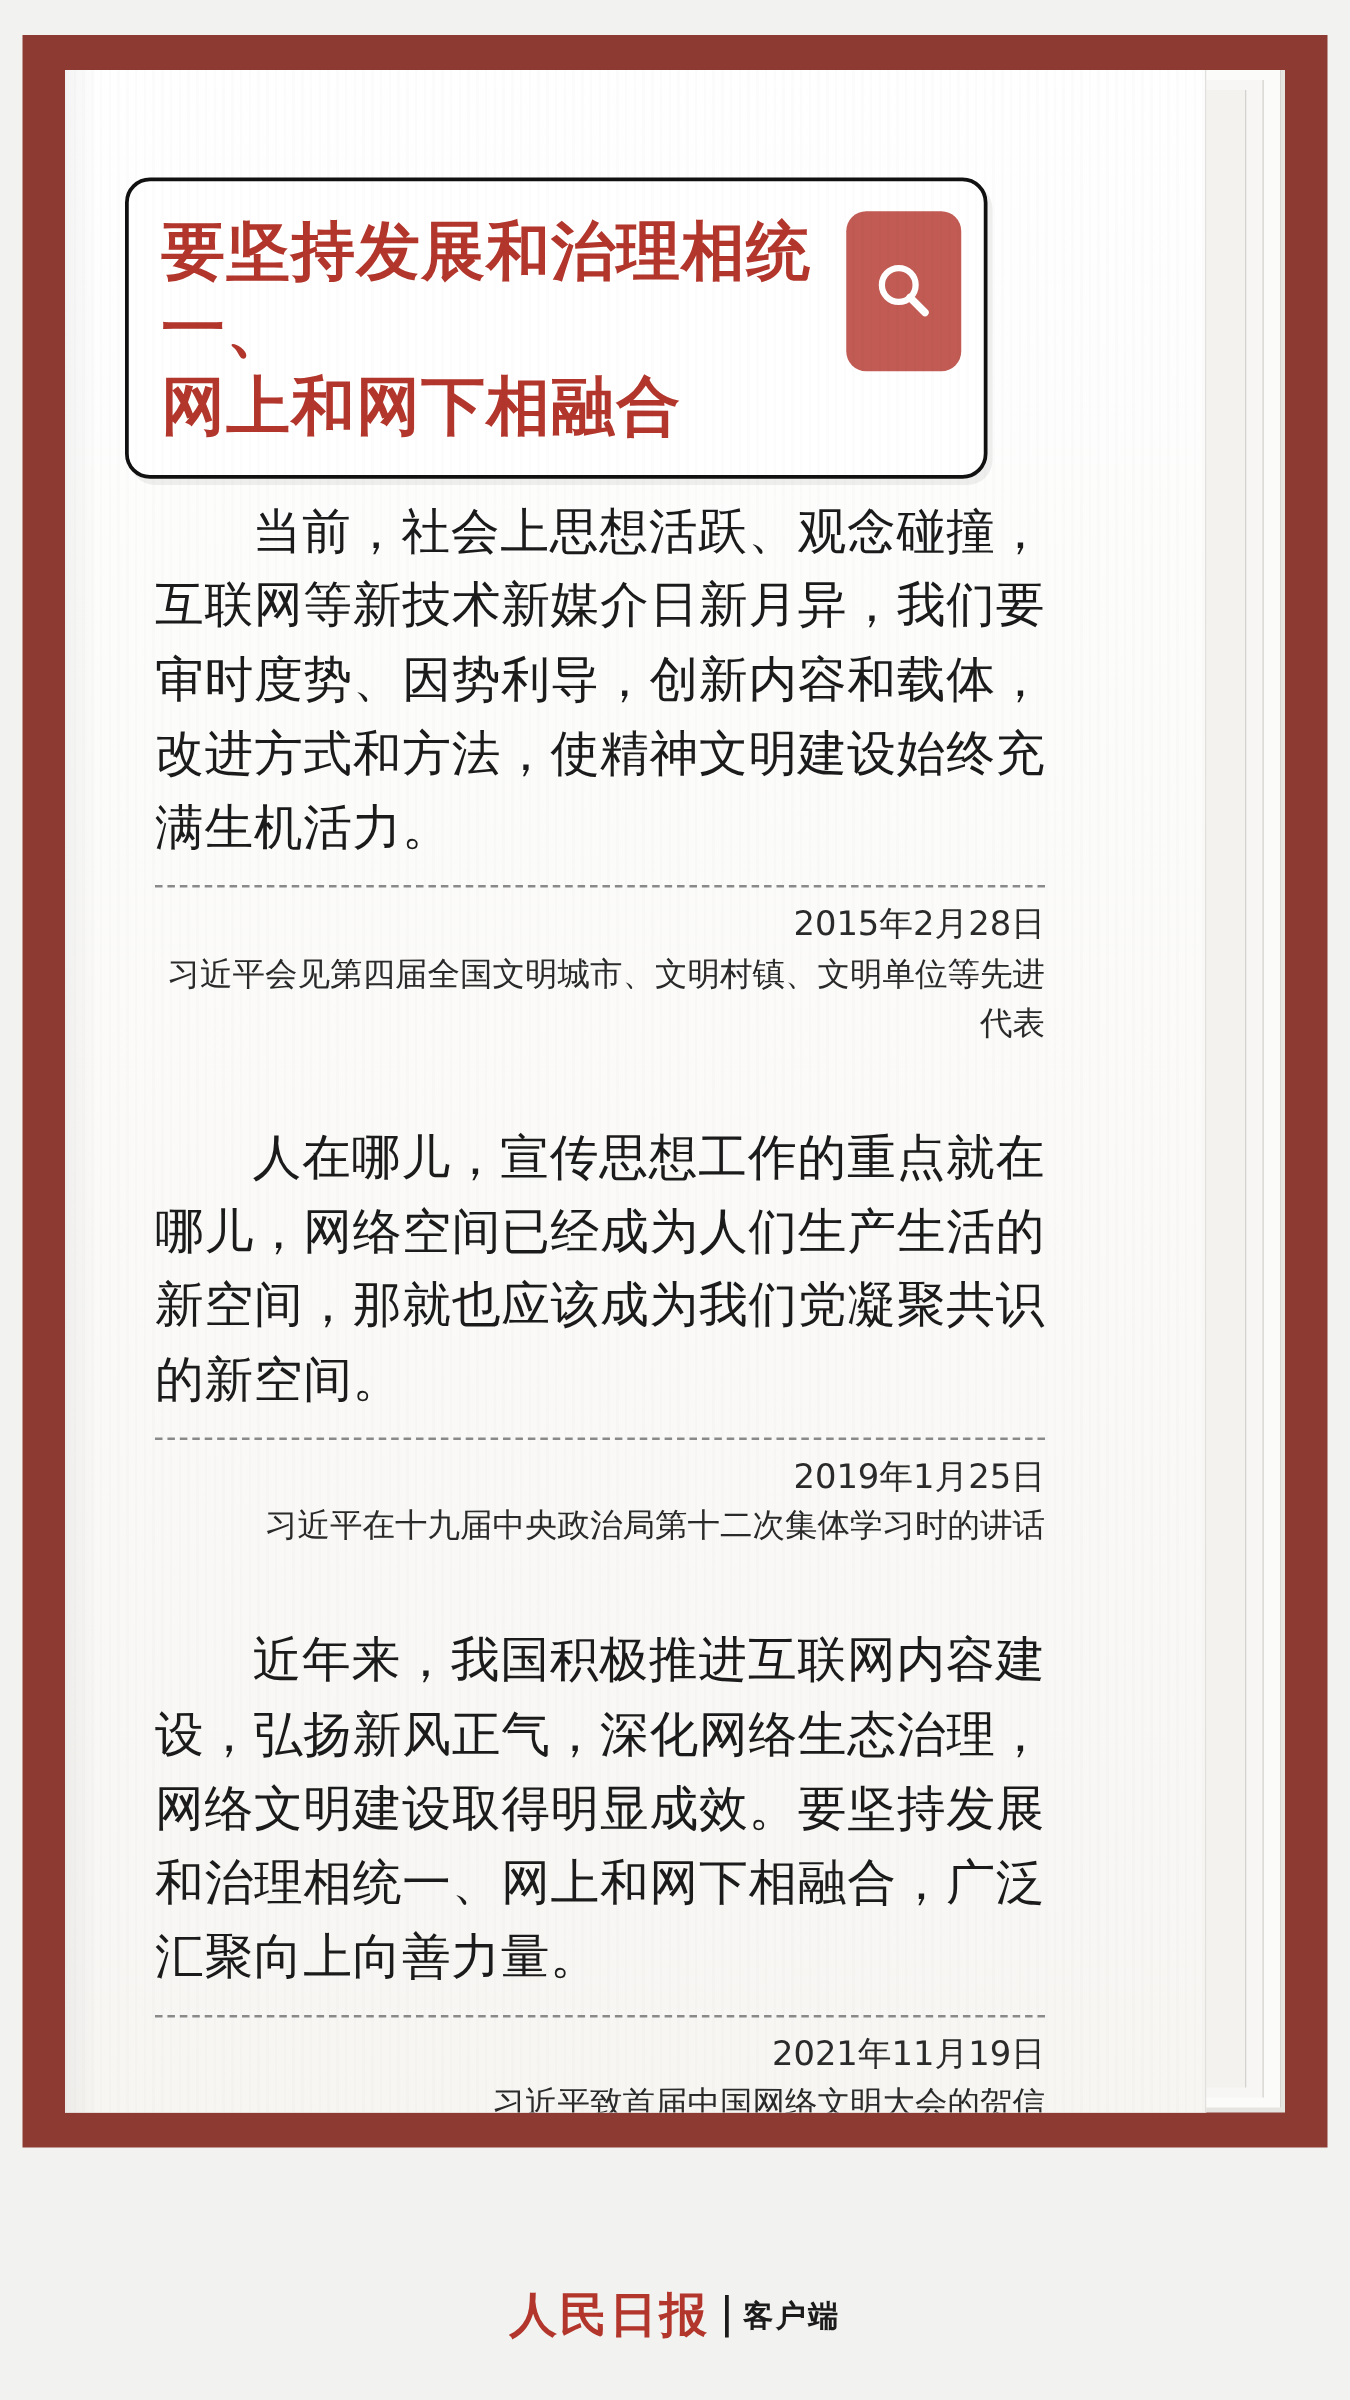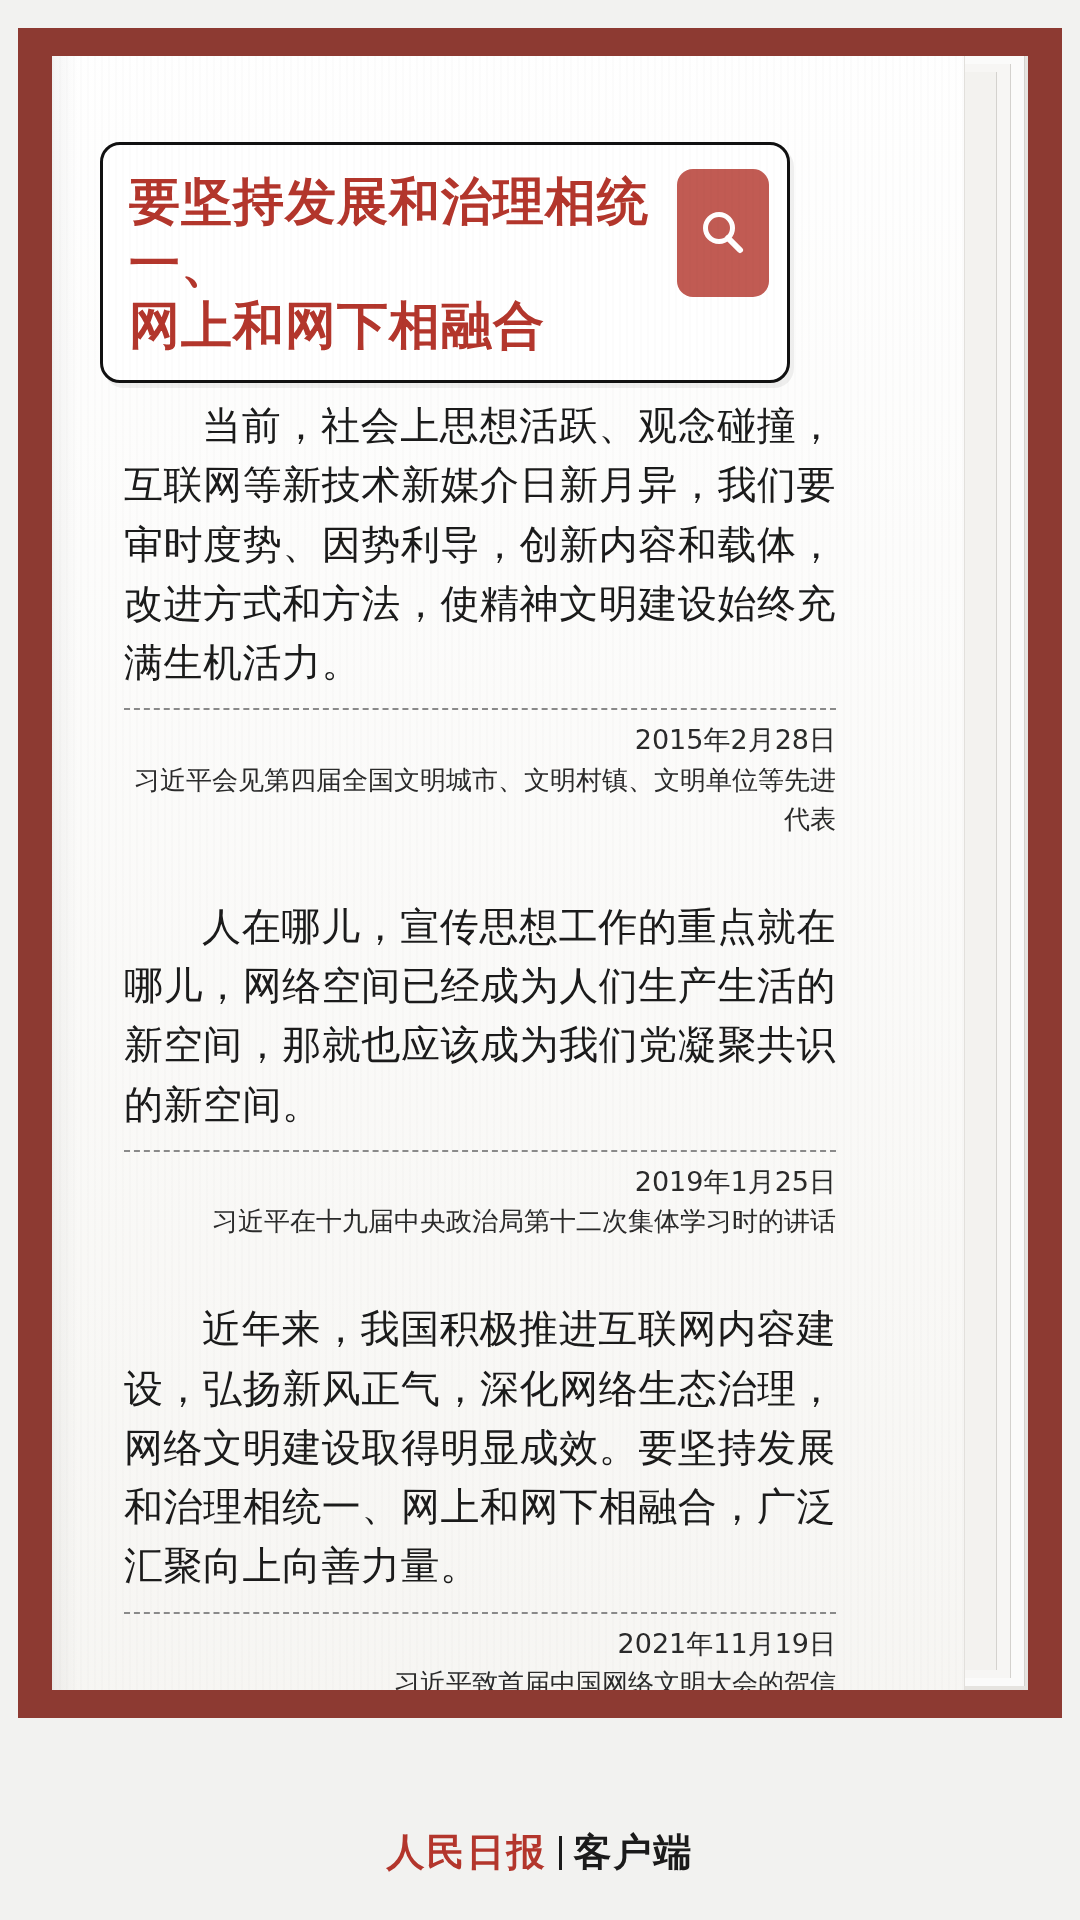--- a/index.html
+++ b/index.html
@@ -176,21 +176,21 @@
     color: #b3362c;
     letter-spacing: 2px;
   }
   .footer-sep {
     width: 3px;
     height: 34px;
     background: #1b1b1b;
   }
   .footer-app {
     font-family: "DejaVu Sans", "Liberation Sans", sans-serif;
-    font-size: 38px;
+    font-size: 24px;
     font-weight: bold;
     color: #1b1b1b;
     letter-spacing: 2px;
     text-align: center;
   }
 </style>
 </head>
 <body>
 
 <div class="poster">

